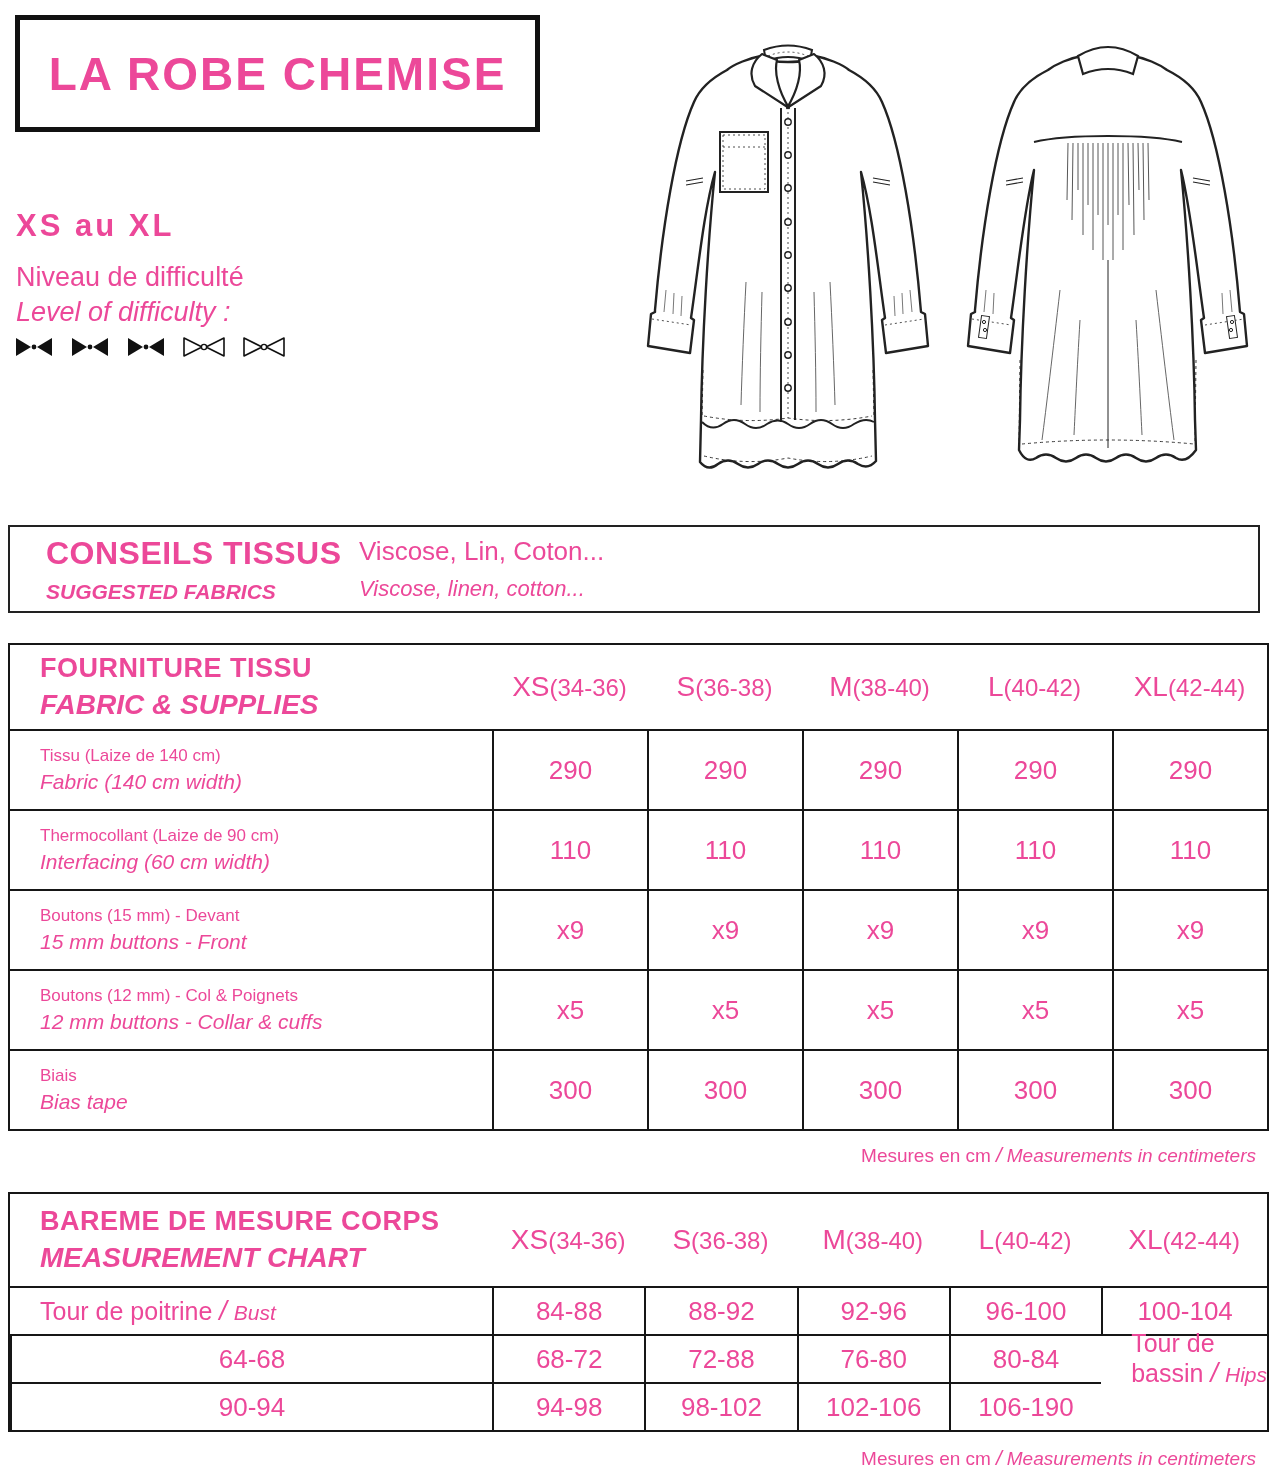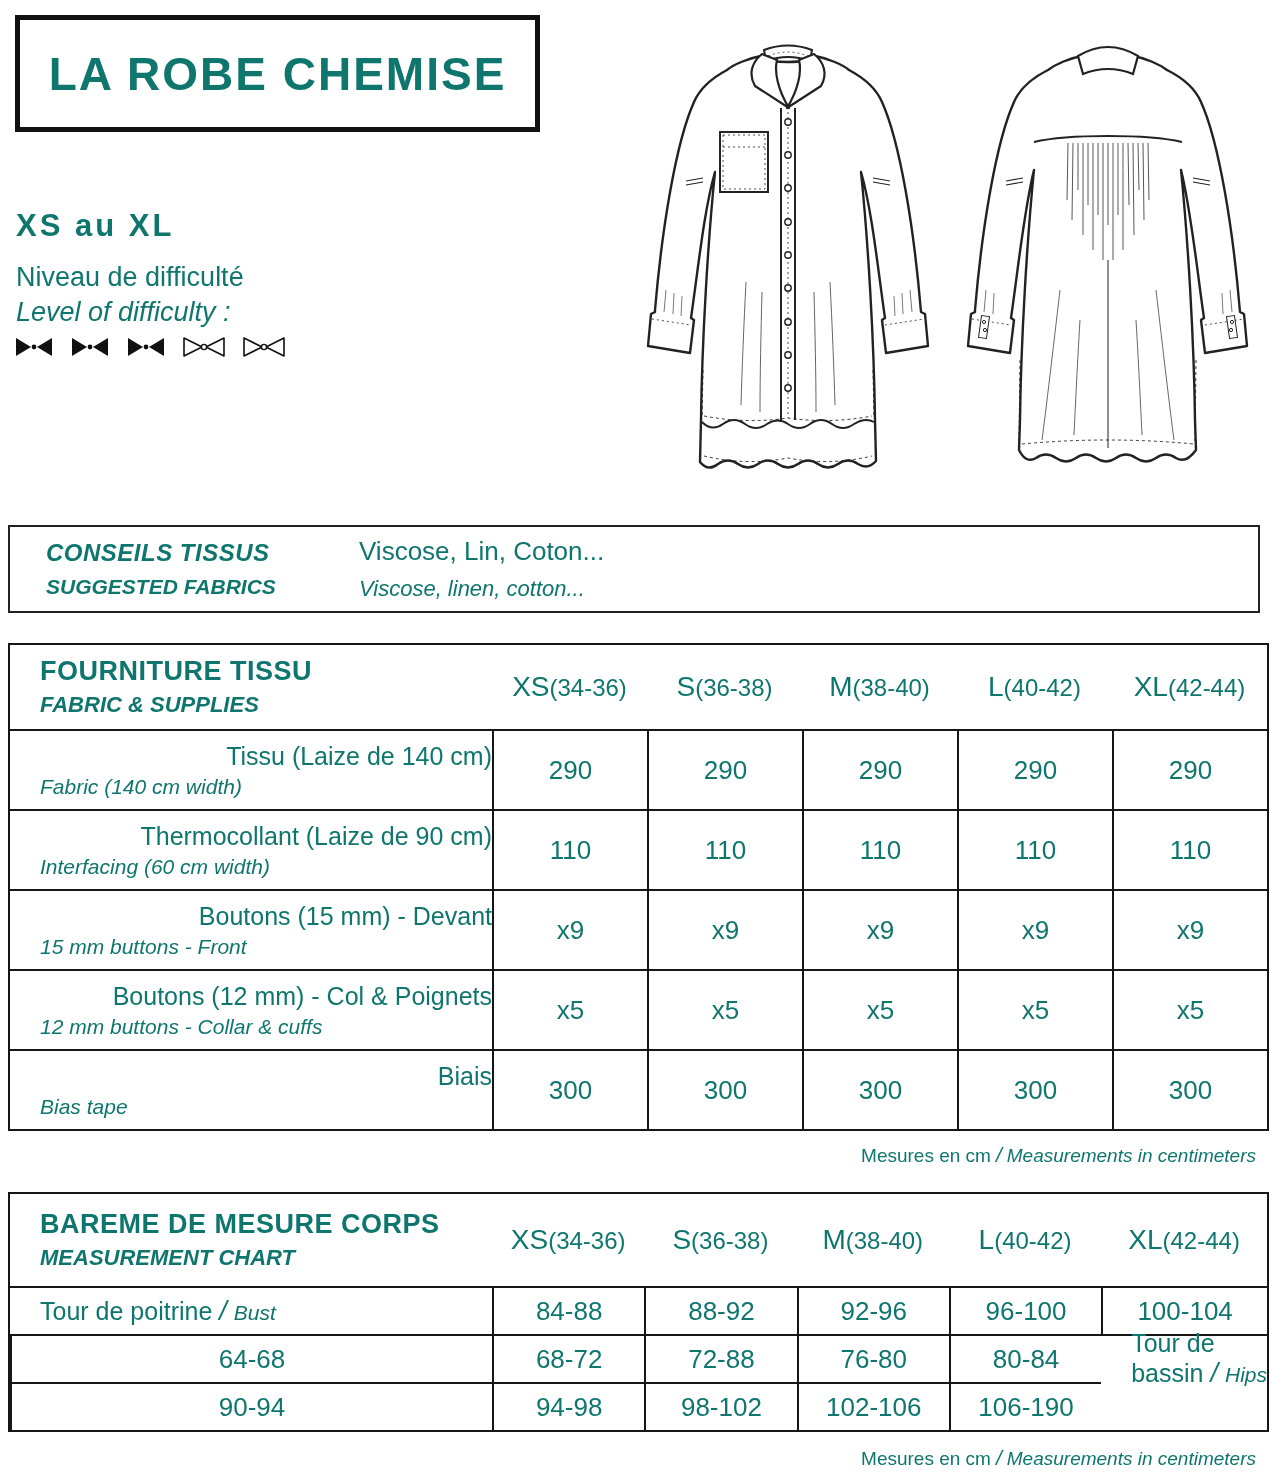--- a/index.html
+++ b/index.html
@@ -1,17 +1,17 @@
 <!DOCTYPE html>
 <html><head>
 <meta charset="utf-8">
 <style>
   html,body{margin:0;padding:0;background:#fff;}
   .page{position:relative;width:1272px;height:1480px;background:#fff;overflow:hidden;
-        font-family:"Liberation Sans","DejaVu Sans",sans-serif;color:#0f766e;}
+        font-family:"Liberation Sans","DejaVu Sans",sans-serif;color:#ec4899;}
 
   
   .title-box{position:absolute;left:15px;top:15px;width:525px;height:117px;
              border:5px solid #111;box-sizing:border-box;display:flex;align-items:center;justify-content:center;}
   .title-box h1{margin:0;font-size:46px;font-weight:bold;letter-spacing:2px;white-space:nowrap;}
 
   
   .illustration{position:absolute;left:628px;top:20px;width:640px;height:478px;}
 
   
@@ -19,40 +19,40 @@
   .diff-fr{position:absolute;left:16px;top:262px;font-size:27px;}
   .diff-en{position:absolute;left:16px;top:297px;font-size:27px;font-style:italic;}
   .difficulty-icons{position:absolute;left:14px;top:334px;display:flex;gap:16px;align-items:center;}
   .diff-icon{display:inline-flex;}
 
   
   .fabrics-box{position:absolute;left:8px;top:525px;width:1252px;height:88px;border:2px solid #222;
                box-sizing:border-box;display:flex;align-items:center;}
   .fb-col1{margin-left:36px;width:305px;}
   .fb-col2{margin-left:8px;}
-  .fb-fr{font-size:24px;font-weight:bold;letter-spacing:0.5px;font-style:italic;}
+  .fb-fr{font-size:32px;font-weight:bold;letter-spacing:0.5px;}
   .fb-en{font-size:21px;font-weight:bold;font-style:italic;margin-top:8px;}
   .fb-vfr{font-size:26px;}
   .fb-ven{font-size:22px;font-style:italic;margin-top:9px;}
 
   
   .data-table{position:absolute;left:8px;width:1261px;border:2px solid #161616;box-sizing:border-box;
               display:grid;grid-template-columns:482px repeat(5,1fr);}
   .supplies{top:643px;grid-template-rows:84px repeat(5,80px);}
   .measurements{top:1192px;grid-template-rows:92px repeat(3,48px);}
 
   .th-label{display:flex;flex-direction:column;justify-content:center;padding-left:30px;}
   .t-fr{font-size:27px;font-weight:bold;letter-spacing:0.5px;}
-  .t-en{font-size:22px;font-weight:bold;font-style:italic;margin-top:5px;}
+  .t-en{font-size:28px;font-weight:bold;font-style:italic;margin-top:5px;}
   .th-size{display:flex;justify-content:center;align-items:center;text-align:center;}
   .s-name{font-size:28px;}
   .s-range{font-size:24px;margin-top:2px;}
 
   .td-label{border-top:2px solid #161616;display:flex;flex-direction:column;justify-content:center;padding-left:30px;}
-  .supplies .l-fr{font-size:25px;text-align:right;}
+  .supplies .l-fr{font-size:17px;}
   .supplies .l-en{font-size:21px;font-style:italic;margin-top:4px;}
   .td-val{border-top:2px solid #161616;border-left:2px solid #161616;
           display:flex;align-items:center;justify-content:center;font-size:26px;}
   .inline-label .l-fr{font-size:25px;}
   .inline-label .l-sep{font-size:27px;font-style:italic;margin:0 7px;}
   .inline-label .l-en{font-size:21px;font-style:italic;}
 
   
   .note{position:absolute;right:16px;font-size:19px;white-space:nowrap;}
   .note1{top:1143px;}

